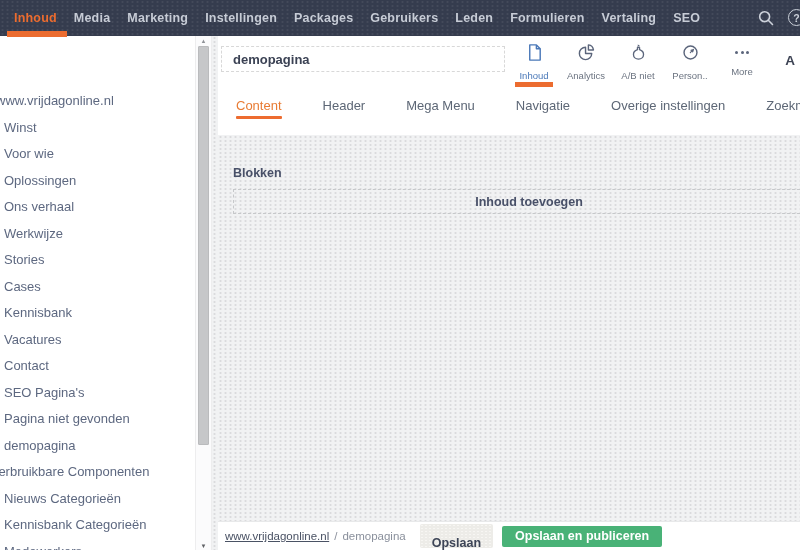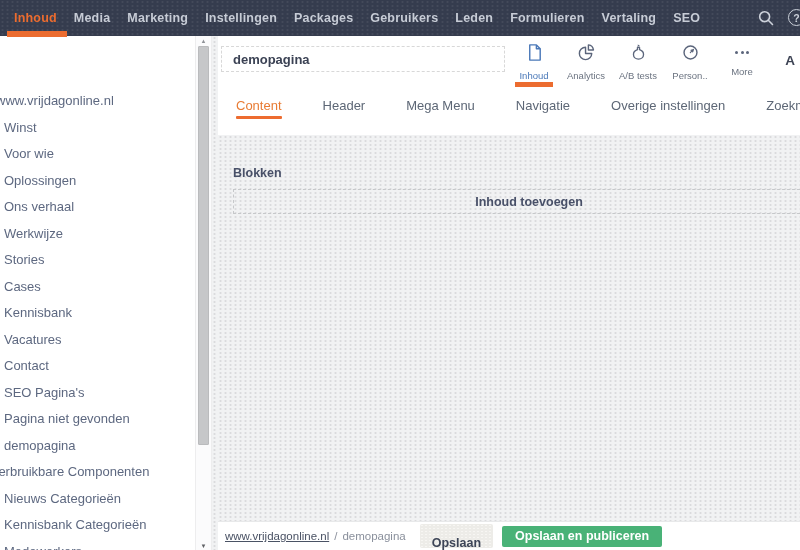--- a/index.html
+++ b/index.html
@@ -159,21 +159,21 @@
           </span>
           <span class="vt-label">Analytics</span>
         </div>
         <div class="view-tab">
           <span>
             <svg viewBox="0 0 20 20" fill="none" stroke="#5b657b" stroke-width="1.4" stroke-linejoin="round">
               <path d="M8.6 4.5h2.8M8.9 4.5v2.6c-2.6.9-4.2 2.8-4.2 5 0 2.9 2.4 4.9 5.3 4.9s5.3-2 5.3-4.9c0-2.2-1.6-4.1-4.2-5V4.5"></path>
               <path d="M9.2 1.6l2.3 1-2.3 1z" fill="#5b657b" stroke="none"></path>
             </svg>
           </span>
-          <span class="vt-label">A/B tests</span>
+          <span class="vt-label">A/B niet</span>
         </div>
         <div class="view-tab">
           <span>
             <svg viewBox="0 0 20 20" fill="none" stroke="#5b657b" stroke-width="1.5" stroke-linecap="round">
               <circle cx="10" cy="10" r="6.8"></circle>
               <path d="M9.8 10.2l3.3-3.4M13.1 6.8l-.8 2.6M13.1 6.8l-2.6.8" stroke-width="1.2"></path>
             </svg>
           </span>
           <span class="vt-label">Person..</span>
         </div>

